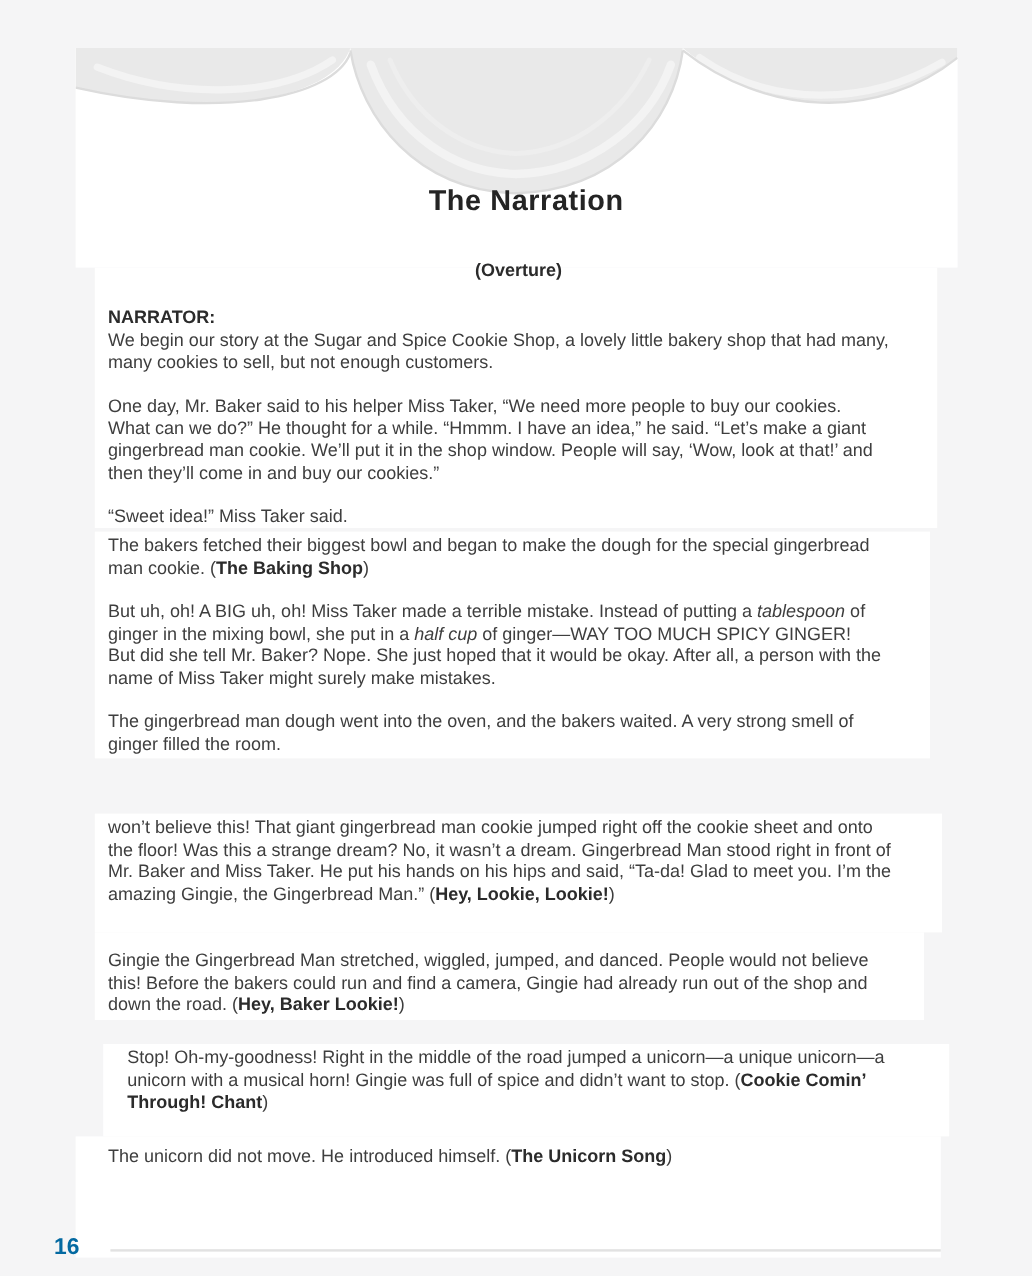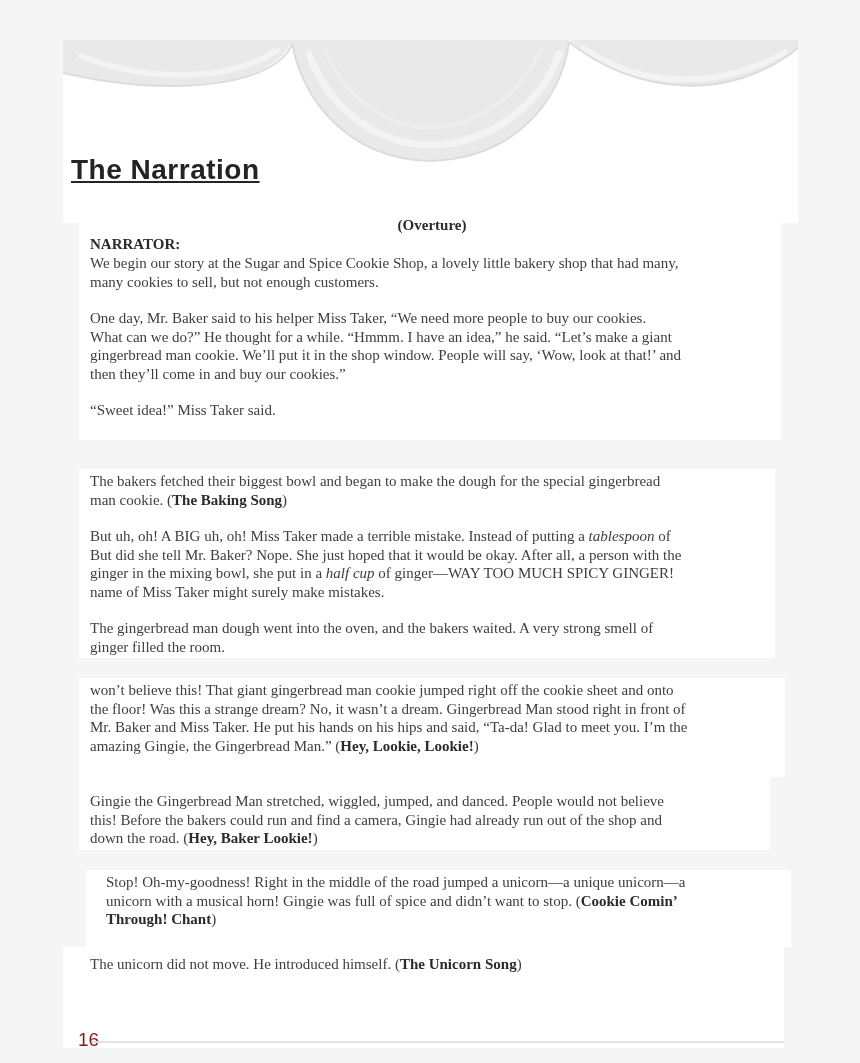--- a/index.html
+++ b/index.html
@@ -13,60 +13,59 @@
   .page{position:relative;width:860px;height:1063px;}
 
   
   .header-box{
     position:absolute;left:63px;top:40px;width:735px;height:183px;
     background:#ffffff;
   }
   .curtain-svg{position:absolute;left:0;top:0;display:block;}
   .page-title{
     position:absolute;left:8px;top:114px;width:100%;
-    text-align:left;
-    font-size:28px;font-weight:bold;color:#242424;
+    text-align:center;
+    font-size:24px;font-weight:bold;color:#242424;
     letter-spacing:0.5px;
     margin:0;
-    text-decoration:underline;
   }
 
   
-  .band{position:absolute;background:#ffffff;box-sizing:border-box;font-family:Liberation Serif, serif;}
+  .band{position:absolute;background:#ffffff;box-sizing:border-box;}
   .band-a{left:79px;top:223px;width:702px;height:217px;padding:0 0 0 11px;}
-  .band-b{left:79px;top:469px;width:696px;height:189px;padding:3px 0 0 11px;}
+  .band-b{left:79px;top:443px;width:696px;height:189px;padding:3px 0 0 11px;}
   .band-c{left:79px;top:678px;width:706px;height:99px;padding:3px 0 0 11px;}
   .band-d{left:79px;top:777px;width:691px;height:73px;padding:15px 0 0 11px;}
   .band-e{left:86px;top:870px;width:705px;height:77px;padding:3px 0 0 20px;}
   .band-f{left:63px;top:947px;width:721px;height:101px;padding:8px 0 0 27px;}
 
   .overture{
     margin:-7px 0 0 0;height:19px;line-height:19px;
     text-align:center;font-size:15px;font-weight:bold;color:#2b2b2b;
     position:relative;left:-3px;width:690px;
   }
   .speaker{
-    height:19px;line-height:18.5px;
+    margin-top:21px;height:19px;line-height:18.5px;
     font-size:15px;font-weight:bold;color:#2b2b2b;
   }
   .para{margin:0 0 18px 0;}
   .para:last-child{margin-bottom:0;}
   .para + .para{}
   .para{margin-top:0;}
   .line{
     white-space:nowrap;height:18.5px;line-height:18.5px;
     font-size:15px;color:#3e3e3e;
   }
   .seg-b{font-weight:bold;color:#2b2b2b;}
   .seg-i{font-style:italic;}
 
   
   .page-number{
-    position:absolute;left:78px;top:1030px;
-    font-size:19px;font-weight:normal;color:#7f1d1d;line-height:20px;
+    position:absolute;left:45px;top:1030px;
+    font-size:19px;font-weight:bold;color:#0369a1;line-height:20px;
   }
   .footer-rule{
     position:absolute;left:92px;top:1041px;width:692px;height:2px;
     background:#e2e2e2;
   }
 </style>
 </head>
 <body>
 
 <div class="page">
@@ -109,26 +108,26 @@
         <div class="para">
           <div class="line"><span>“Sweet idea!” Miss Taker said.</span></div>
         </div>
       </div>
   </div>
 
   <div class="band band-b">
     <div>
         <div class="para">
           <div class="line"><span>The bakers fetched their biggest bowl and began to make the dough for the special gingerbread</span></div>
-          <div class="line"><span>man cookie. (</span><span class="seg-b">The Baking Song</span><span>)</span></div>
+          <div class="line"><span>man cookie. (</span><span class="seg-b">The Baking Shop</span><span>)</span></div>
         </div>
         <div class="para">
           <div class="line"><span>But uh, oh! A BIG uh, oh! Miss Taker made a terrible mistake. Instead of putting a </span><span class="seg-i">tablespoon</span><span> of</span></div>
+          <div class="line"><span>ginger in the mixing bowl, she put in a </span><span class="seg-i">half cup</span><span> of ginger—WAY TOO MUCH SPICY GINGER!</span></div>
           <div class="line"><span>But did she tell Mr. Baker? Nope. She just hoped that it would be okay. After all, a person with the</span></div>
-          <div class="line"><span>ginger in the mixing bowl, she put in a </span><span class="seg-i">half cup</span><span> of ginger—WAY TOO MUCH SPICY GINGER!</span></div>
           <div class="line"><span>name of Miss Taker might surely make mistakes.</span></div>
         </div>
         <div class="para">
           <div class="line"><span>The gingerbread man dough went into the oven, and the bakers waited. A very strong smell of</span></div>
           <div class="line"><span>ginger filled the room.</span></div>
         </div>
       </div>
   </div>
 
   <div class="band band-c">

